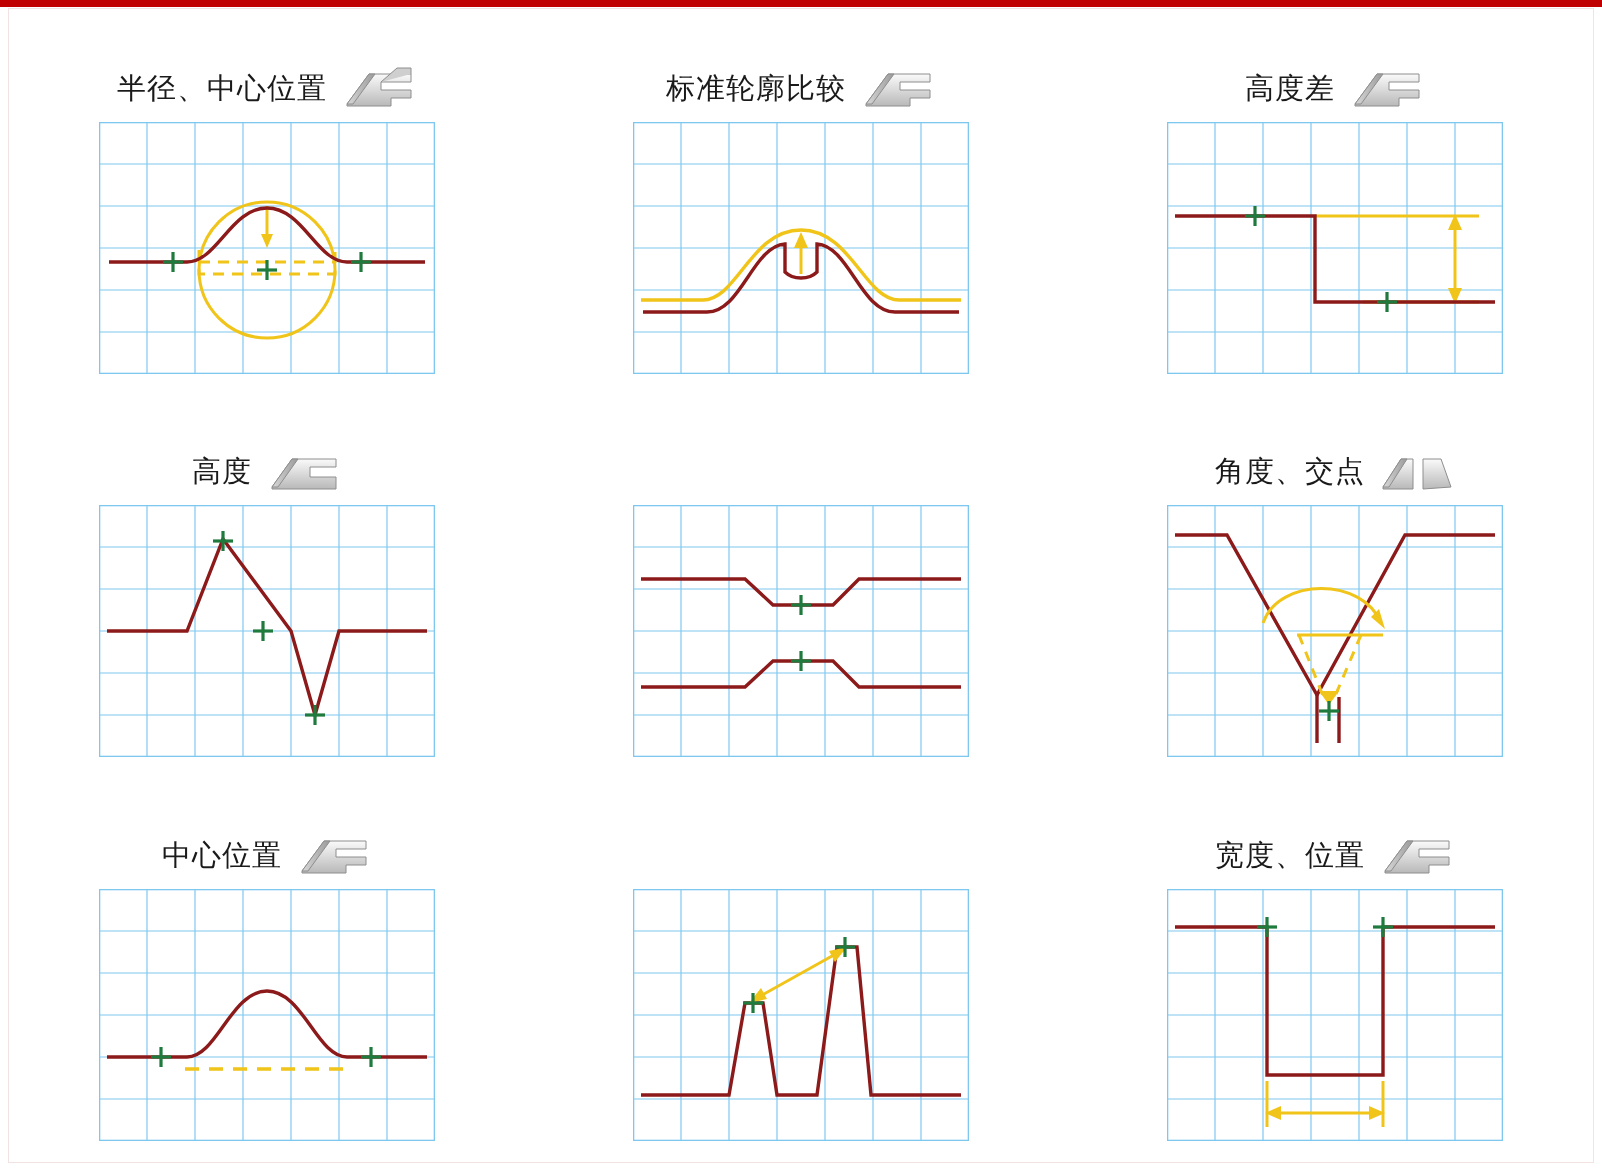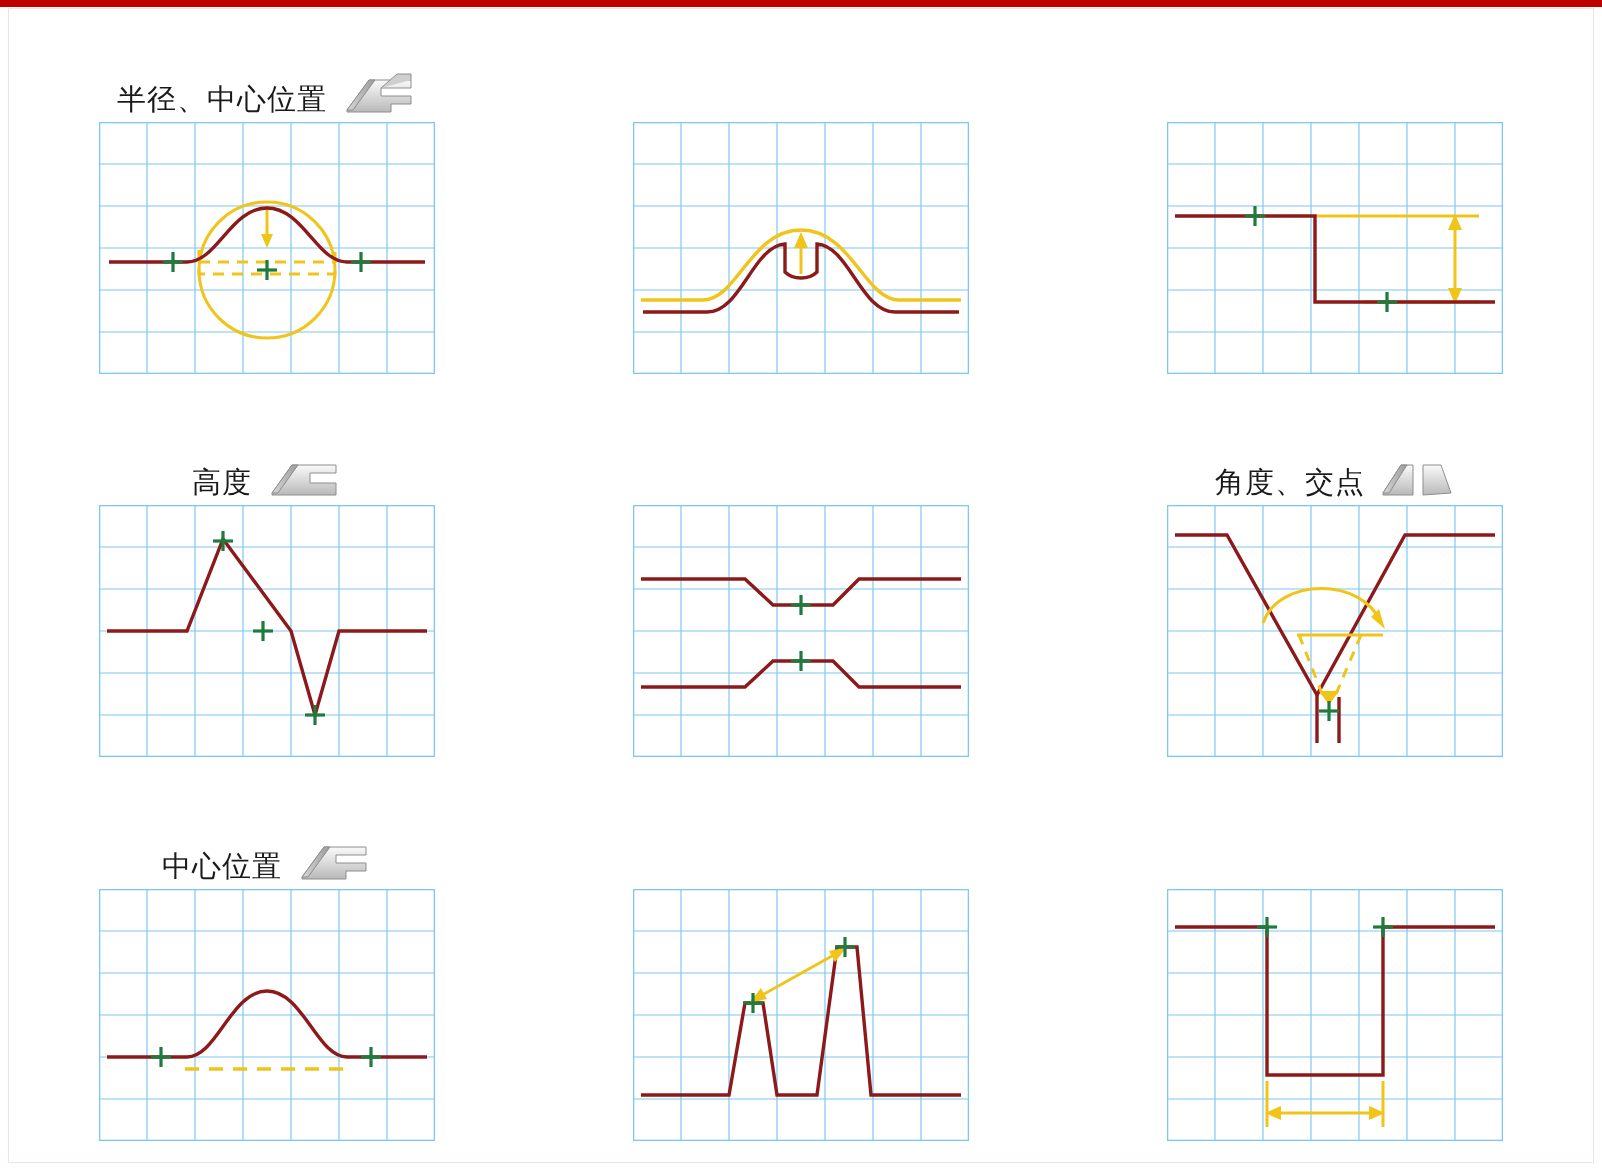--- a/index.html
+++ b/index.html
@@ -45,21 +45,21 @@
   .cell {
     position: relative;
   }
   .cell-head {
     position: absolute;
     left: 0;
     top: 44px;
     width: 100%;
     height: 62px;
     display: flex;
-    align-items: flex-end;
+    align-items: center;
     justify-content: center;
     gap: 14px;
   }
   .cell-title {
     font-size: 29px;
     color: #1a1a1a;
     letter-spacing: 1px;
     white-space: nowrap;
   }
   .cell-icon {
@@ -136,20 +136,27 @@
           <line x1="262" y1="130" x2="262" y2="150"></line>
             <line x1="252" y1="140" x2="272" y2="140"></line>
           <line x1="168" y1="138" x2="168" y2="158"></line>
             <line x1="158" y1="148" x2="178" y2="148"></line>
         </g>
       </svg>
     </div>
   </div>
 
   <div class="cell">
+    <div class="cell-head">
+      <div class="cell-title">标准轮廓比较</div>
+      <svg class="cell-icon" viewBox="0 0 76 50">
+        <polygon points="6,40 28,10 70,10 70,18 40,18 40,26 70,26 70,34 50,34 50,42 6,42" fill="url(#g1a)" stroke="#8e8e8e" stroke-width="1"></polygon>
+        <polygon points="6,40 28,10 34,10 12,40" fill="url(#g1b)" stroke="#8e8e8e" stroke-width="1"></polygon>
+      </svg>
+    </div>
     <div class="chart-wrap">
       <svg width="336" height="252" viewBox="0 0 336 252">
         <rect x="0.5" y="0.5" width="335" height="251" fill="#ffffff" stroke="#7ec8f0" stroke-width="1.6"></rect>
         <g stroke="#7ec8f0" stroke-width="1.2">
           <line x1="48" y1="0" x2="48" y2="252"></line>
             <line x1="96" y1="0" x2="96" y2="252"></line>
           <line x1="144" y1="0" x2="144" y2="252"></line>
             <line x1="192" y1="0" x2="192" y2="252"></line>
           <line x1="240" y1="0" x2="240" y2="252"></line>
             <line x1="288" y1="0" x2="288" y2="252"></line>
@@ -162,20 +169,27 @@
         <path d="M8,178 L70,178 C104,178 118,108 168,108 C218,108 232,178 266,178 L328,178" fill="none" stroke="#f0c419" stroke-width="3.4"></path>
         <path d="M10,190 L74,190 C108,190 120,124 152,122 L152,150 C160,158 176,158 184,150 L184,122
                  C216,124 228,190 262,190 L326,190" fill="none" stroke="#8c1a1a" stroke-width="3.4"></path>
         <path d="M168,152 L168,116" stroke="#f0c419" stroke-width="3" fill="none"></path>
         <path d="M168,110 L161,126 L175,126 Z" fill="#f0c419"></path>
       </svg>
     </div>
   </div>
 
   <div class="cell">
+    <div class="cell-head">
+      <div class="cell-title">高度差</div>
+      <svg class="cell-icon" viewBox="0 0 76 50">
+        <polygon points="6,40 28,10 70,10 70,18 40,18 40,26 70,26 70,34 50,34 50,42 6,42" fill="url(#g1a)" stroke="#8e8e8e" stroke-width="1"></polygon>
+        <polygon points="6,40 28,10 34,10 12,40" fill="url(#g1b)" stroke="#8e8e8e" stroke-width="1"></polygon>
+      </svg>
+    </div>
     <div class="chart-wrap">
       <svg width="336" height="252" viewBox="0 0 336 252">
         <rect x="0.5" y="0.5" width="335" height="251" fill="#ffffff" stroke="#7ec8f0" stroke-width="1.6"></rect>
         <g stroke="#7ec8f0" stroke-width="1.2">
           <line x1="48" y1="0" x2="48" y2="252"></line>
             <line x1="96" y1="0" x2="96" y2="252"></line>
           <line x1="144" y1="0" x2="144" y2="252"></line>
             <line x1="192" y1="0" x2="192" y2="252"></line>
           <line x1="240" y1="0" x2="240" y2="252"></line>
             <line x1="288" y1="0" x2="288" y2="252"></line>
@@ -376,20 +390,27 @@
           <line x1="120" y1="104" x2="120" y2="124"></line>
             <line x1="110" y1="114" x2="130" y2="114"></line>
           <line x1="212" y1="48" x2="212" y2="68"></line>
             <line x1="202" y1="58" x2="222" y2="58"></line>
         </g>
       </svg>
     </div>
   </div>
 
   <div class="cell">
+    <div class="cell-head">
+      <div class="cell-title">宽度、位置</div>
+      <svg class="cell-icon" viewBox="0 0 76 50">
+        <polygon points="6,40 28,10 70,10 70,18 40,18 40,26 70,26 70,34 50,34 50,42 6,42" fill="url(#g1a)" stroke="#8e8e8e" stroke-width="1"></polygon>
+        <polygon points="6,40 28,10 34,10 12,40" fill="url(#g1b)" stroke="#8e8e8e" stroke-width="1"></polygon>
+      </svg>
+    </div>
     <div class="chart-wrap">
       <svg width="336" height="252" viewBox="0 0 336 252">
         <rect x="0.5" y="0.5" width="335" height="251" fill="#ffffff" stroke="#7ec8f0" stroke-width="1.6"></rect>
         <g stroke="#7ec8f0" stroke-width="1.2">
           <line x1="48" y1="0" x2="48" y2="252"></line>
             <line x1="96" y1="0" x2="96" y2="252"></line>
           <line x1="144" y1="0" x2="144" y2="252"></line>
             <line x1="192" y1="0" x2="192" y2="252"></line>
           <line x1="240" y1="0" x2="240" y2="252"></line>
             <line x1="288" y1="0" x2="288" y2="252"></line>

